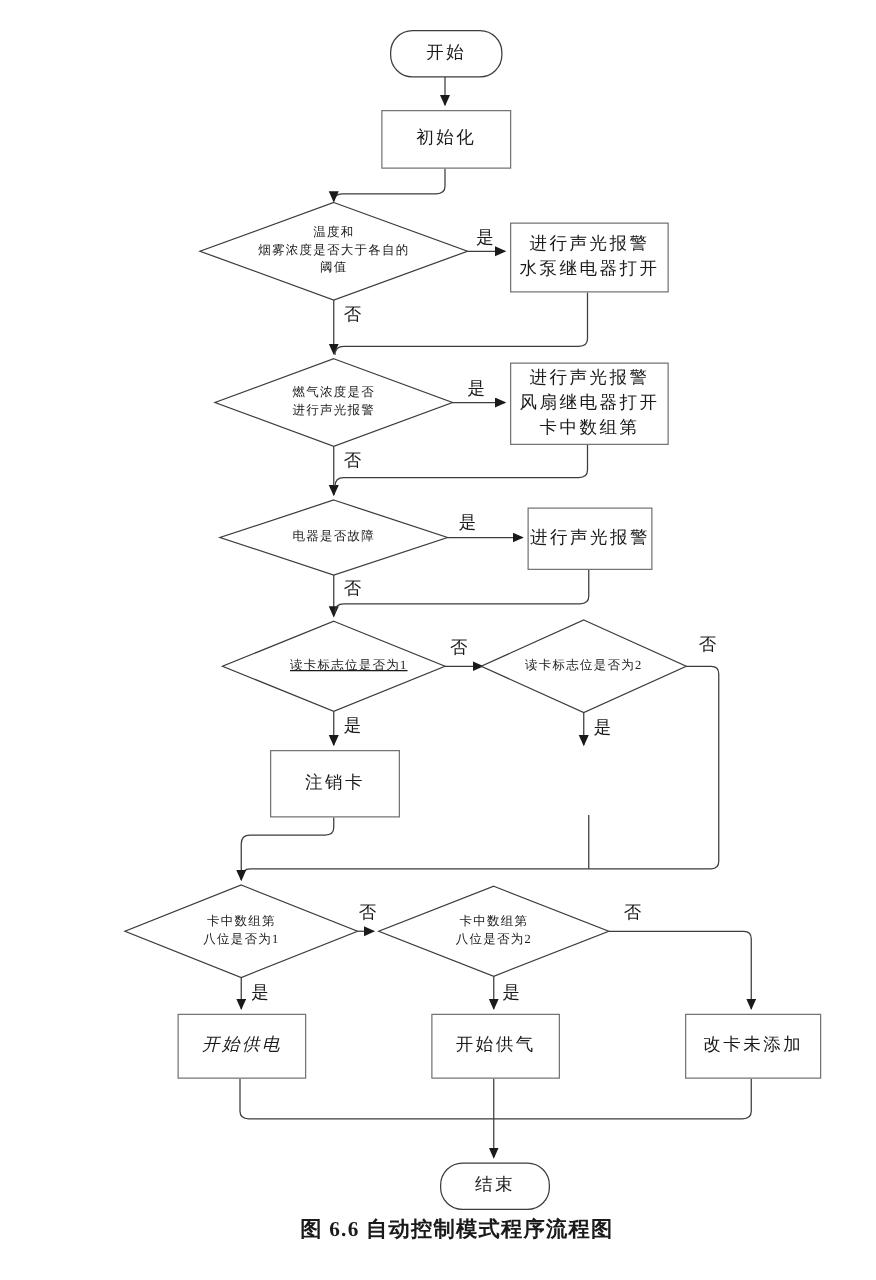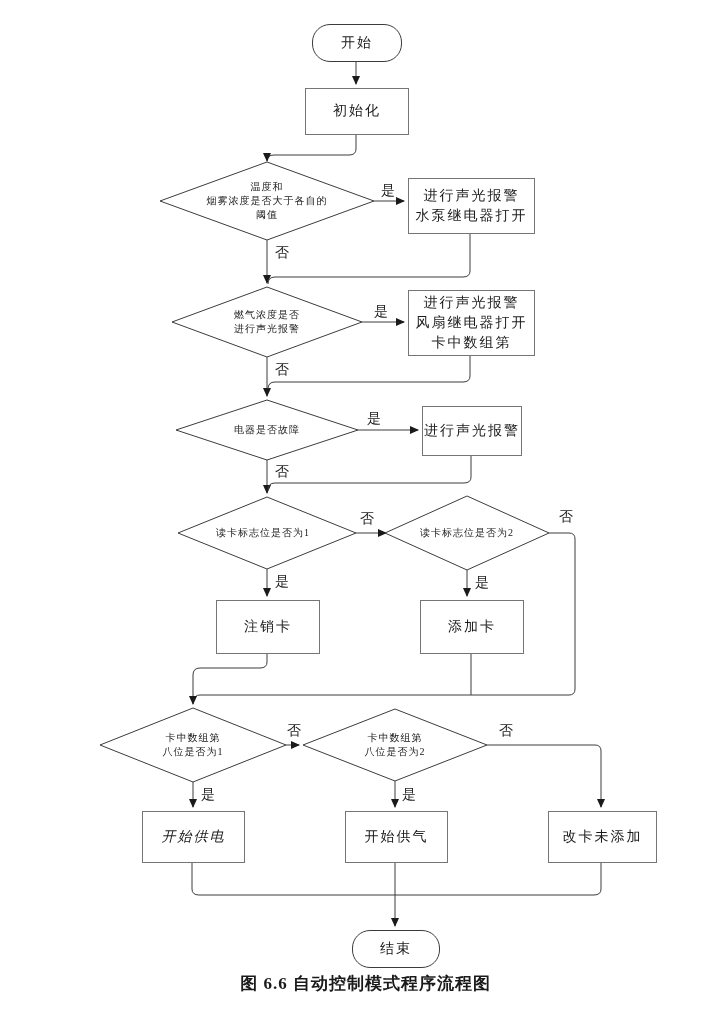--- a/index.html
+++ b/index.html
@@ -96,23 +96,20 @@
   </div>
 
   <div class="node proc" style="left:422px;top:406px;width:98px;height:48px;">
     <span>进行声光报警</span>
   </div>
 
   <div class="node proc" style="left:216px;top:600px;width:102px;height:52px;">
     <span>注销卡</span>
   </div>
 
-  <div class="node proc" style="left:420px;top:600px;width:102px;height:52px;">
-    <span>添加卡</span>
-  </div>
 
   <div class="node proc" style="left:142px;top:811px;width:101px;height:50px;font-style:italic;">
     <span>开始供电</span>
   </div>
 
   <div class="node proc" style="left:345px;top:811px;width:101px;height:50px;">
     <span>开始供气</span>
   </div>
 
   <div class="node proc" style="left:548px;top:811px;width:107px;height:50px;">
@@ -128,21 +125,21 @@
     <span>烟雾浓度是否大于各自的</span>
     <span>阈值</span>
   </div>
   <div class="dlabel" style="left:267px;top:322px;">
     <span>燃气浓度是否</span>
     <span>进行声光报警</span>
   </div>
   <div class="dlabel" style="left:267px;top:430px;">
     <span>电器是否故障</span>
   </div>
-  <div class="dlabel" style="left:263px;top:533px;">
+  <div class="dlabel" style="left:279px;top:533px;text-decoration:underline;">
     <span>读卡标志位是否为1</span>
   </div>
   <div class="dlabel" style="left:467px;top:533px;">
     <span>读卡标志位是否为2</span>
   </div>
   <div class="dlabel" style="left:193px;top:745px;">
     <span>卡中数组第</span>
     <span>八位是否为1</span>
   </div>
   <div class="dlabel" style="left:395px;top:745px;">

